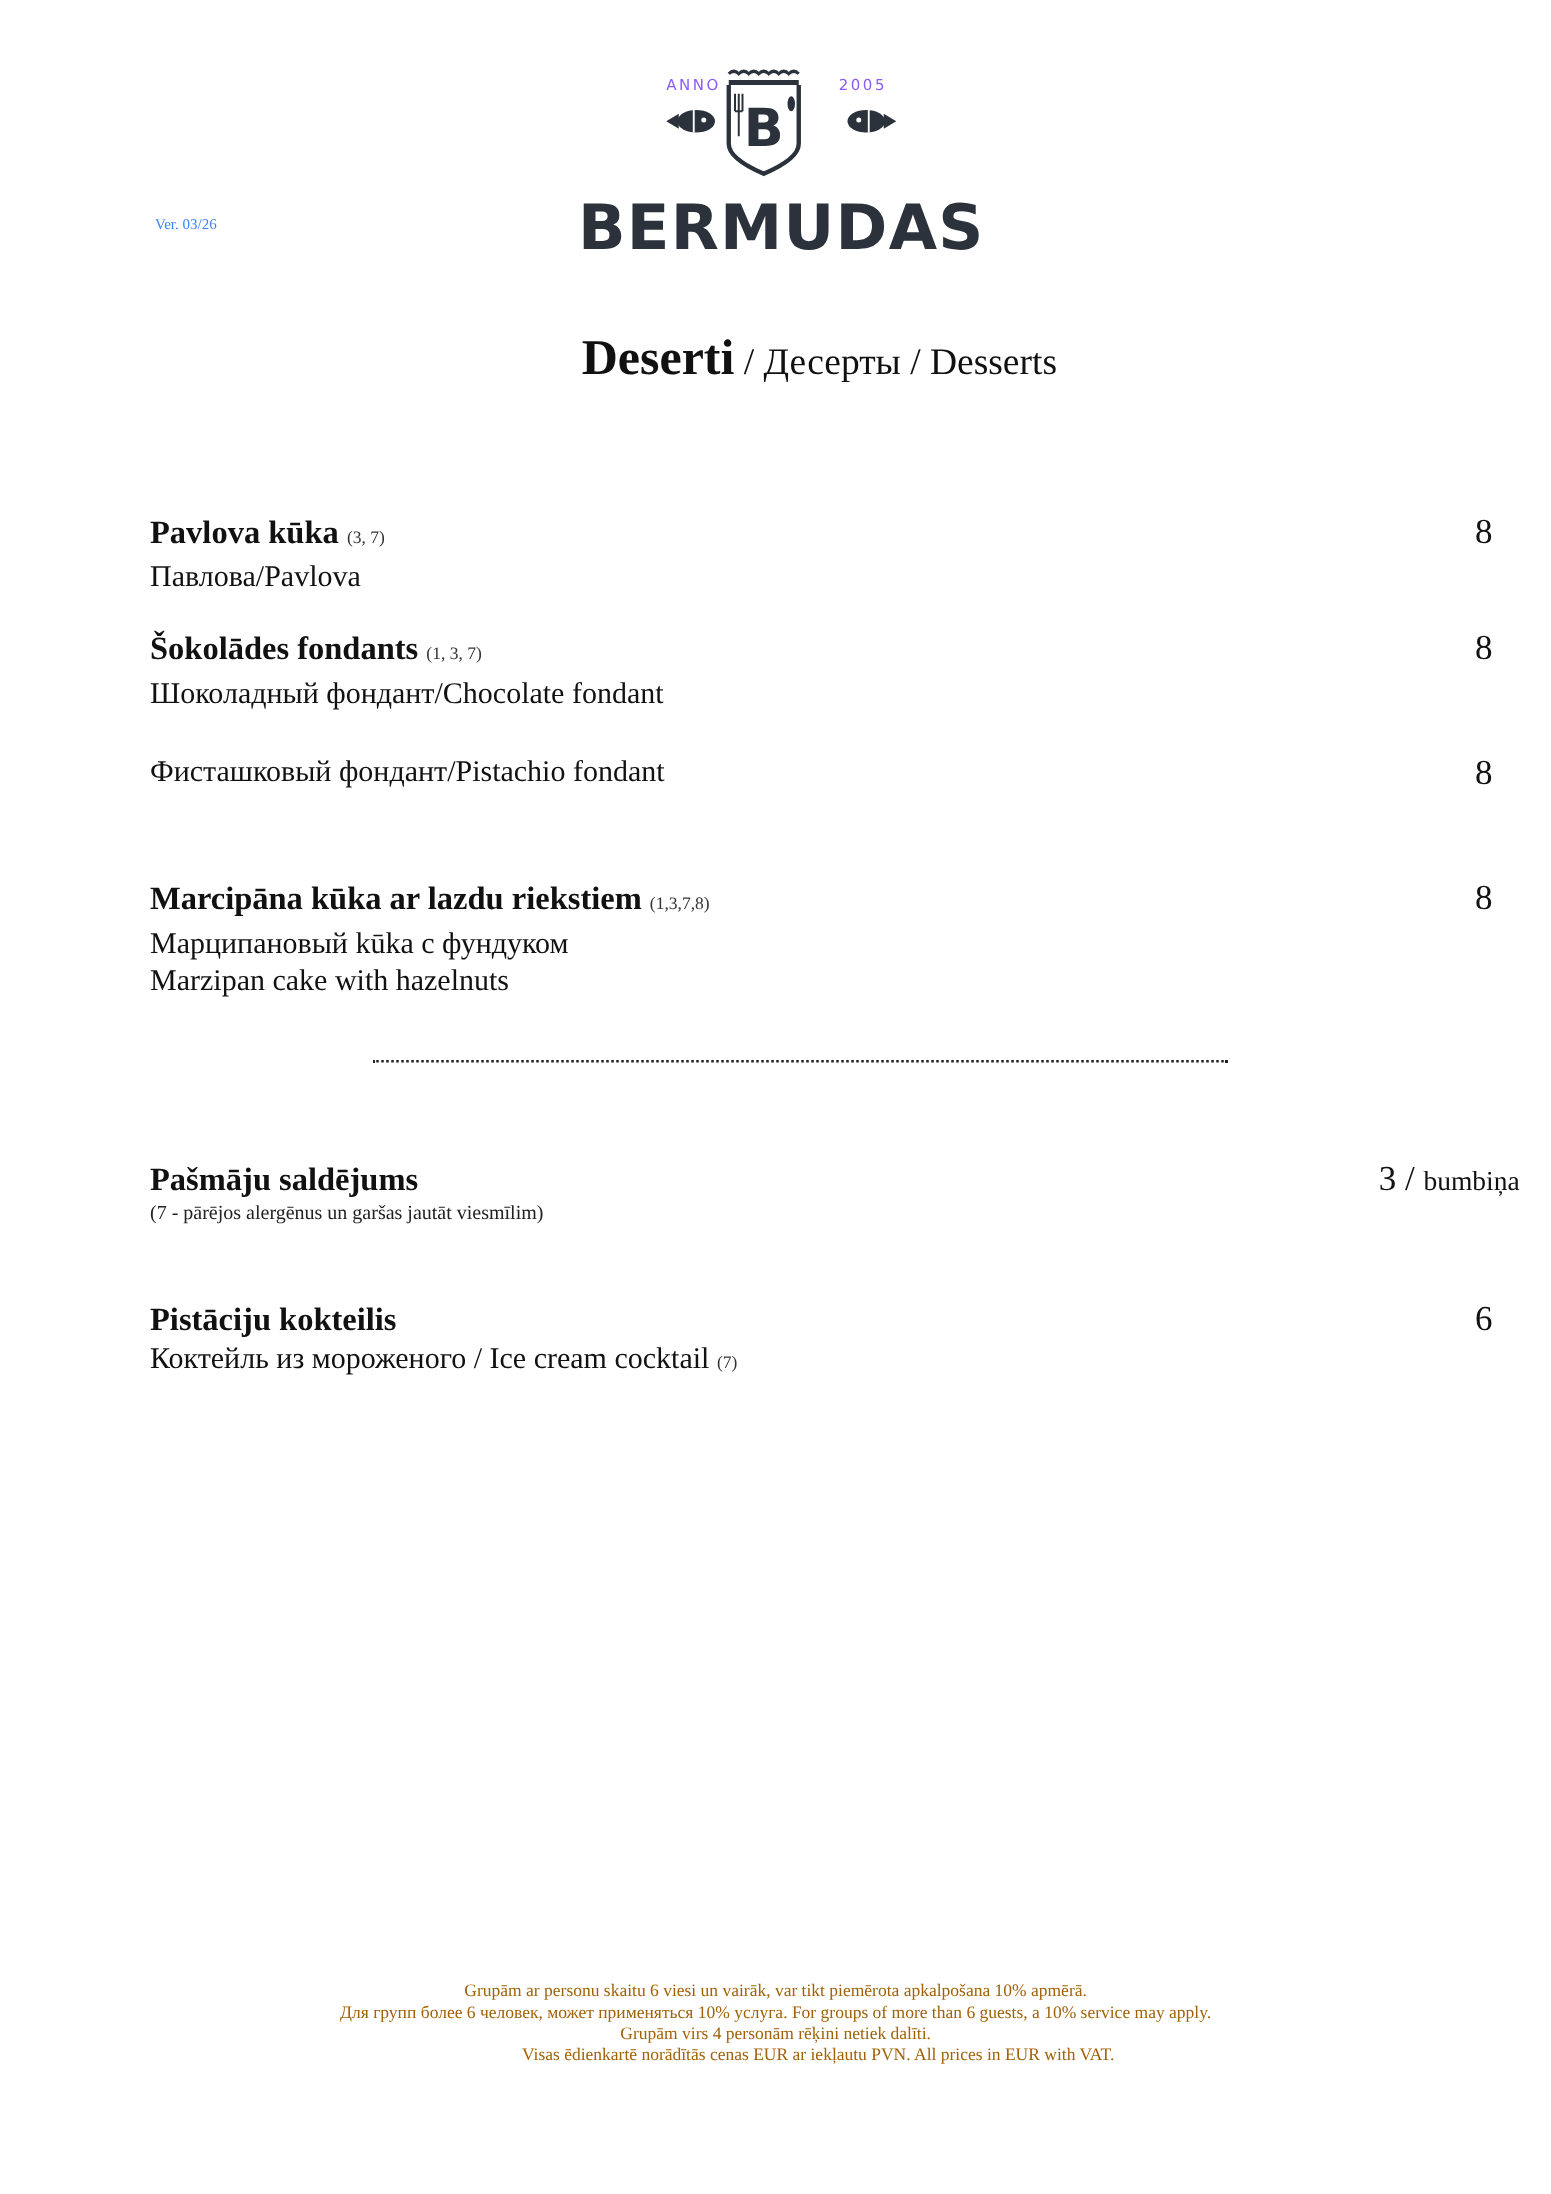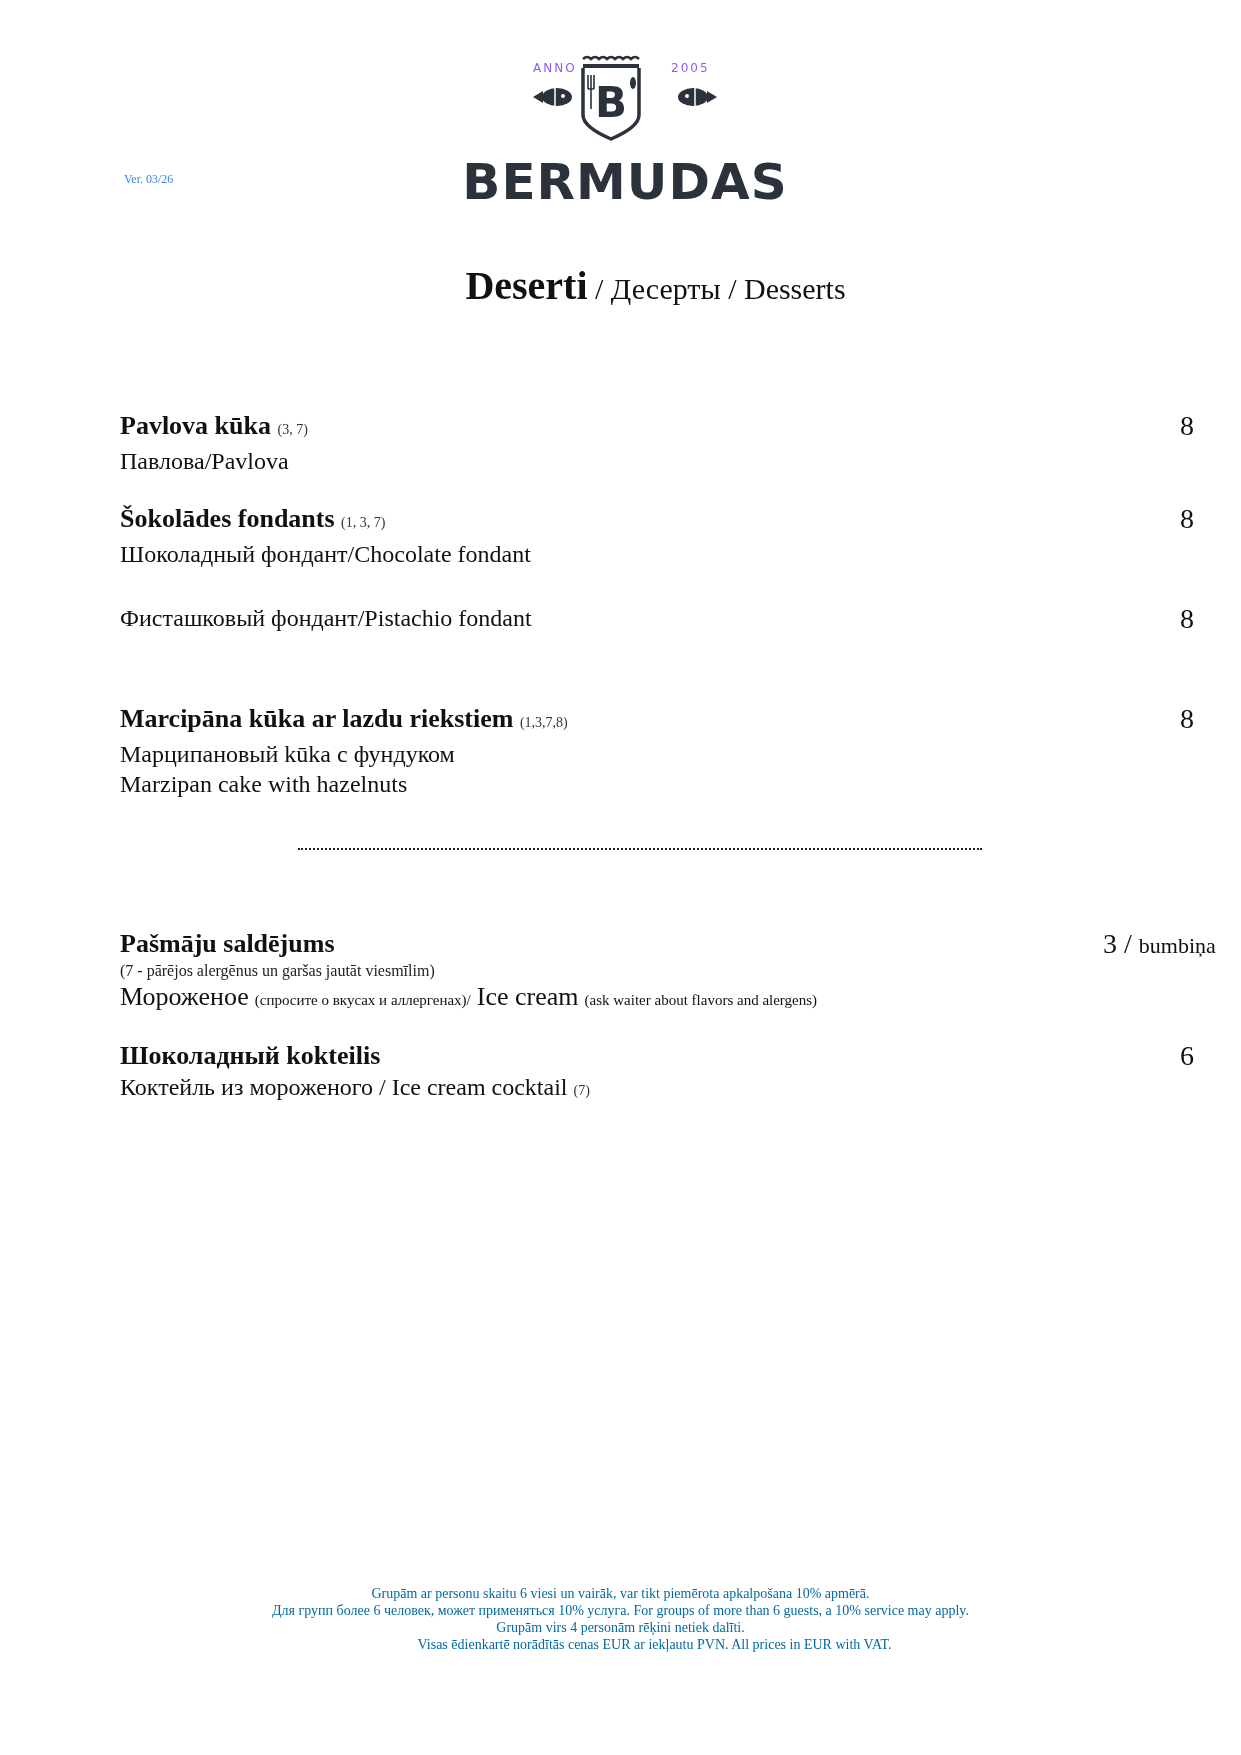--- a/index.html
+++ b/index.html
@@ -22,21 +22,21 @@
     .item .sub { font-size:24px; line-height:30px; }
     .price { position:absolute; left:1060px; font-size:28px; line-height:32px; }
     .price-wide { position:absolute; left:983px; font-size:28px; line-height:32px; white-space:nowrap;text-align:center; }
     .price-wide .unit { font-size:22px; }
     .note { font-size:16px; line-height:22px; color:#222; }
     .sm { font-size:15px; }
     .lg { font-size:26px; }
 
     .dots { left:298px; top:848px; width:684px; height:0; border-top:2px dotted #222; }
 
-    .footer { left:0; width:1241px; top:1585px; text-align:center; font-size:14px; line-height:17px; color:#0369a1; }
+    .footer { left:0; width:1241px; top:1585px; text-align:center; font-size:14px; line-height:17px; color:#a16207; }
     .footer .l4 { padding-left:68px; }
   </style>
 </head>
 <body>
 
 <div class="abs version">Ver. 03/26</div>
 
 <div class="abs logo">
   <span class="anno" style="left:78px;">ANNO</span>
   <span class="anno" style="left:216px;">2005</span>
@@ -92,26 +92,25 @@
   <div class="sub">Марципановый kūka с фундуком</div>
   <div class="sub">Marzipan cake with hazelnuts</div>
   <div class="price" style="top:0;">8</div>
 </div>
 
 <div class="abs dots"></div>
 
 <div class="abs item" style="top:928px;">
   <div class="name">Pašmāju saldējums</div>
   <div class="note">(7 -  pārējos alergēnus un garšas jautāt viesmīlim)</div>
-  <div class="sub"><span class="lg">Мороженое</span> <span class="sm">(спросите о вкусах и аллергенах)/</span> <span class="lg">Ice cream</span> <span class="sm">(ask waiter about flavors and alergens)</span></div>
   <div class="price-wide" style="top:0;"><span>3 /</span> <span class="unit">bumbiņa</span></div>
 </div>
 
 <div class="abs item" style="top:1040px;">
-  <div class="name">Шоколадный kokteilis</div>
+  <div class="name">Pistāciju kokteilis</div>
   <div class="sub"><span>Коктейль из мороженого / Ice cream cocktail</span> <span class="allergens">(7)</span></div>
   <div class="price" style="top:0;">6</div>
 </div>
 
 <div class="abs footer">
   <div>Grupām ar personu skaitu 6 viesi un vairāk,  var tikt piemērota apkalpošana 10% apmērā.</div>
   <div>Для групп более 6 человек, может применяться 10% услуга. For groups of more than 6 guests, a 10% service may apply.</div>
   <div>Grupām virs 4 personām rēķini netiek dalīti.</div>
   <div class="l4">Visas ēdienkartē norādītās cenas EUR ar iekļautu PVN. All prices in EUR with VAT.</div>
 </div>

